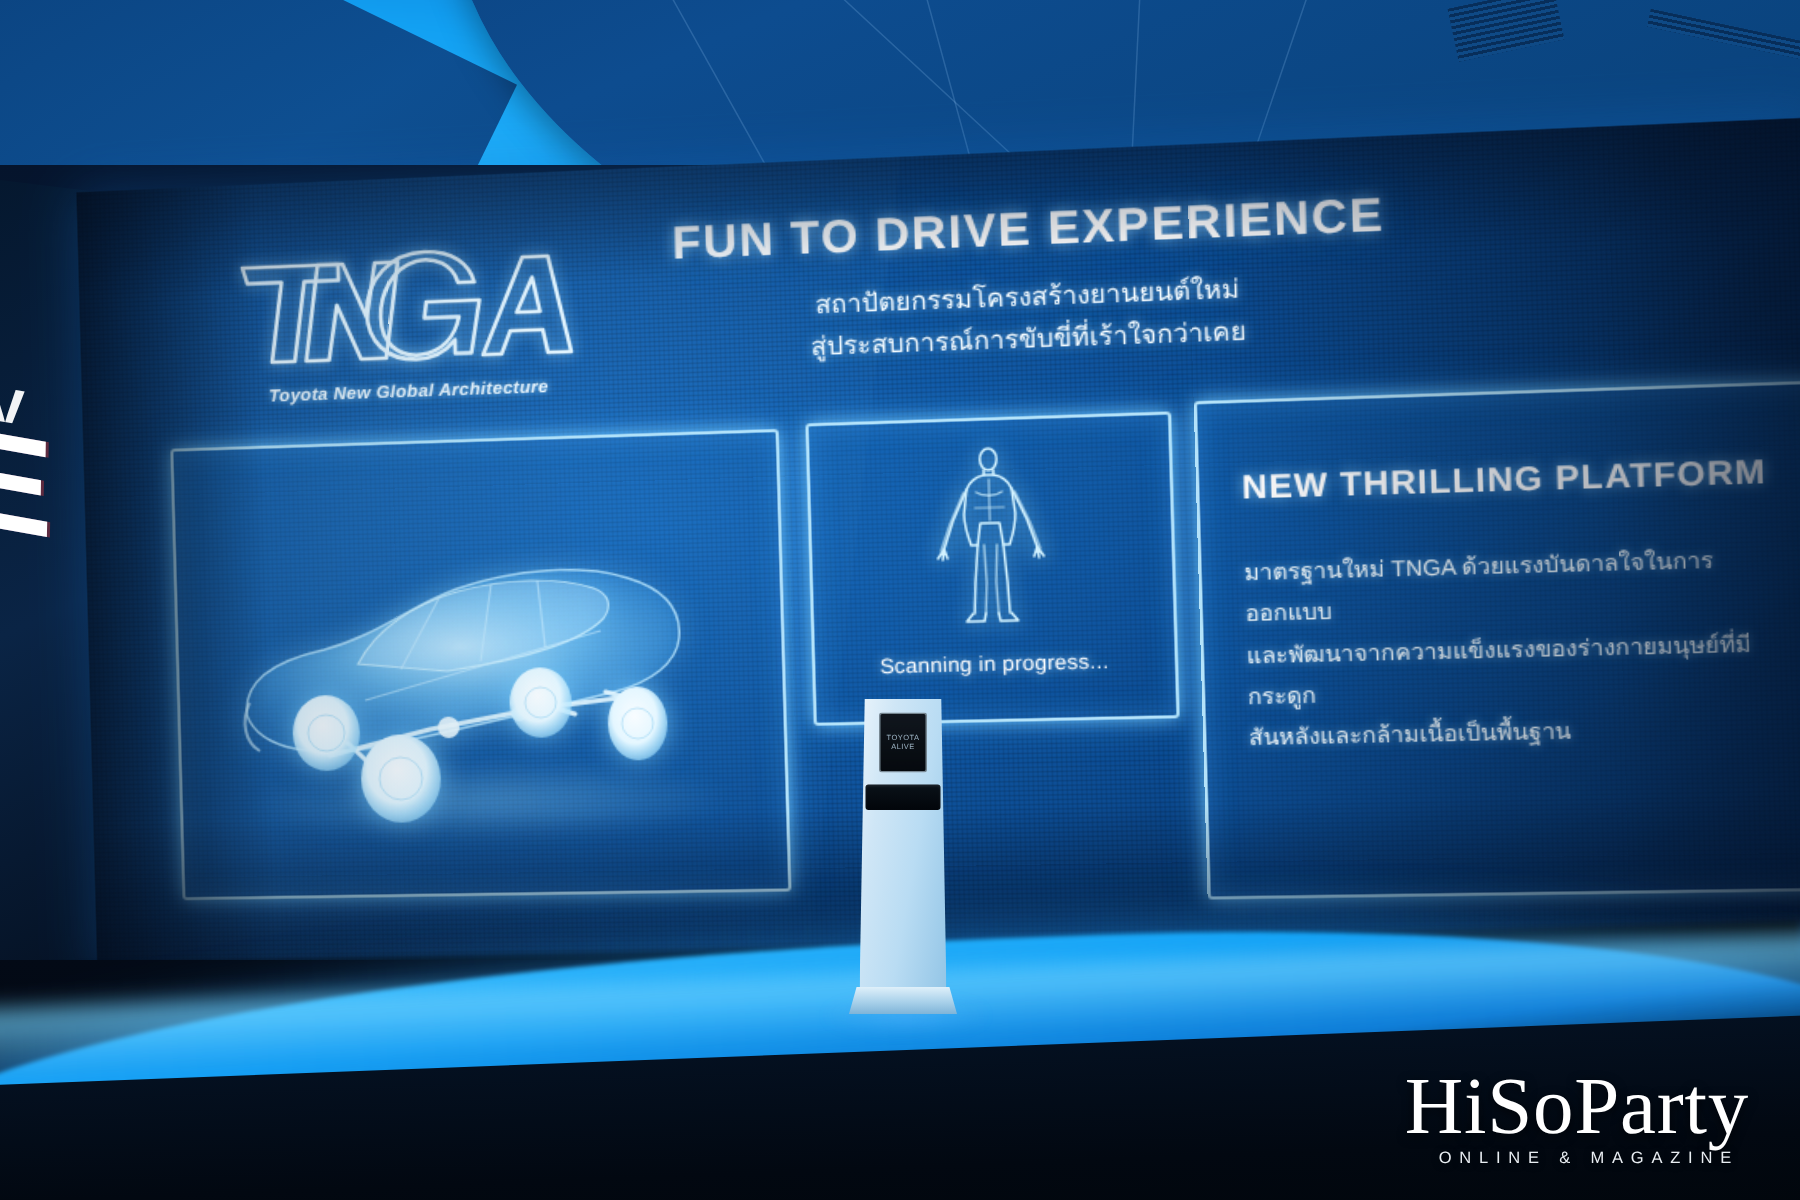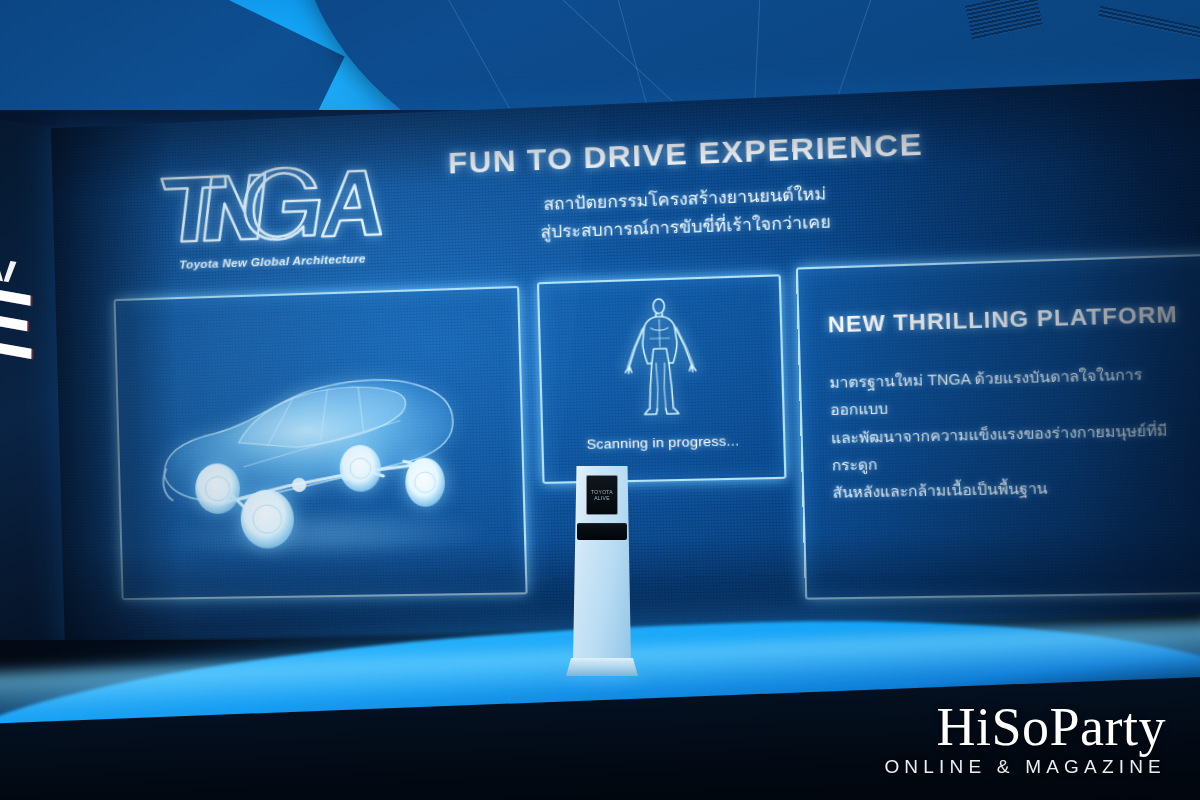--- a/index.html
+++ b/index.html
@@ -227,29 +227,29 @@
     overflow:hidden; width:126px;
   }
   .left-letters-top{
     position:absolute; left:-10px; top:258px; z-index:3;
     font-size:40px; font-weight:bold; color:#ffffff;
     transform:skewY(9deg); opacity:.95; overflow:hidden; width:110px; height:30px;
   }
 
   
   .watermark{
-    position:absolute; right:34px; bottom:22px; z-index:30; text-align:right;
+    position:absolute; right:34px; bottom:22px; z-index:30; text-align:center;
     pointer-events:none;
   }
   .wm-main{
     font-family:"Liberation Serif", serif; font-size:54px; color:#ffffff;
     letter-spacing:.5px; line-height:1; text-shadow:0 2px 7px rgba(0,0,0,.7);
   }
   .wm-sub{
-    font-family:"Liberation Sans", sans-serif; font-size:19px; color:#e9eef3;
+    font-family:"Liberation Sans", sans-serif; font-size:11px; color:#e9eef3;
     letter-spacing:5.2px; margin-top:2px; text-shadow:0 1px 5px rgba(0,0,0,.7);margin-left:16px;
   }
 </style>
 </head>
 <body>
 
 <div id="stage">
 
   <div class="ceiling-glow"></div>
   <div class="ceiling-left-panel"></div>

